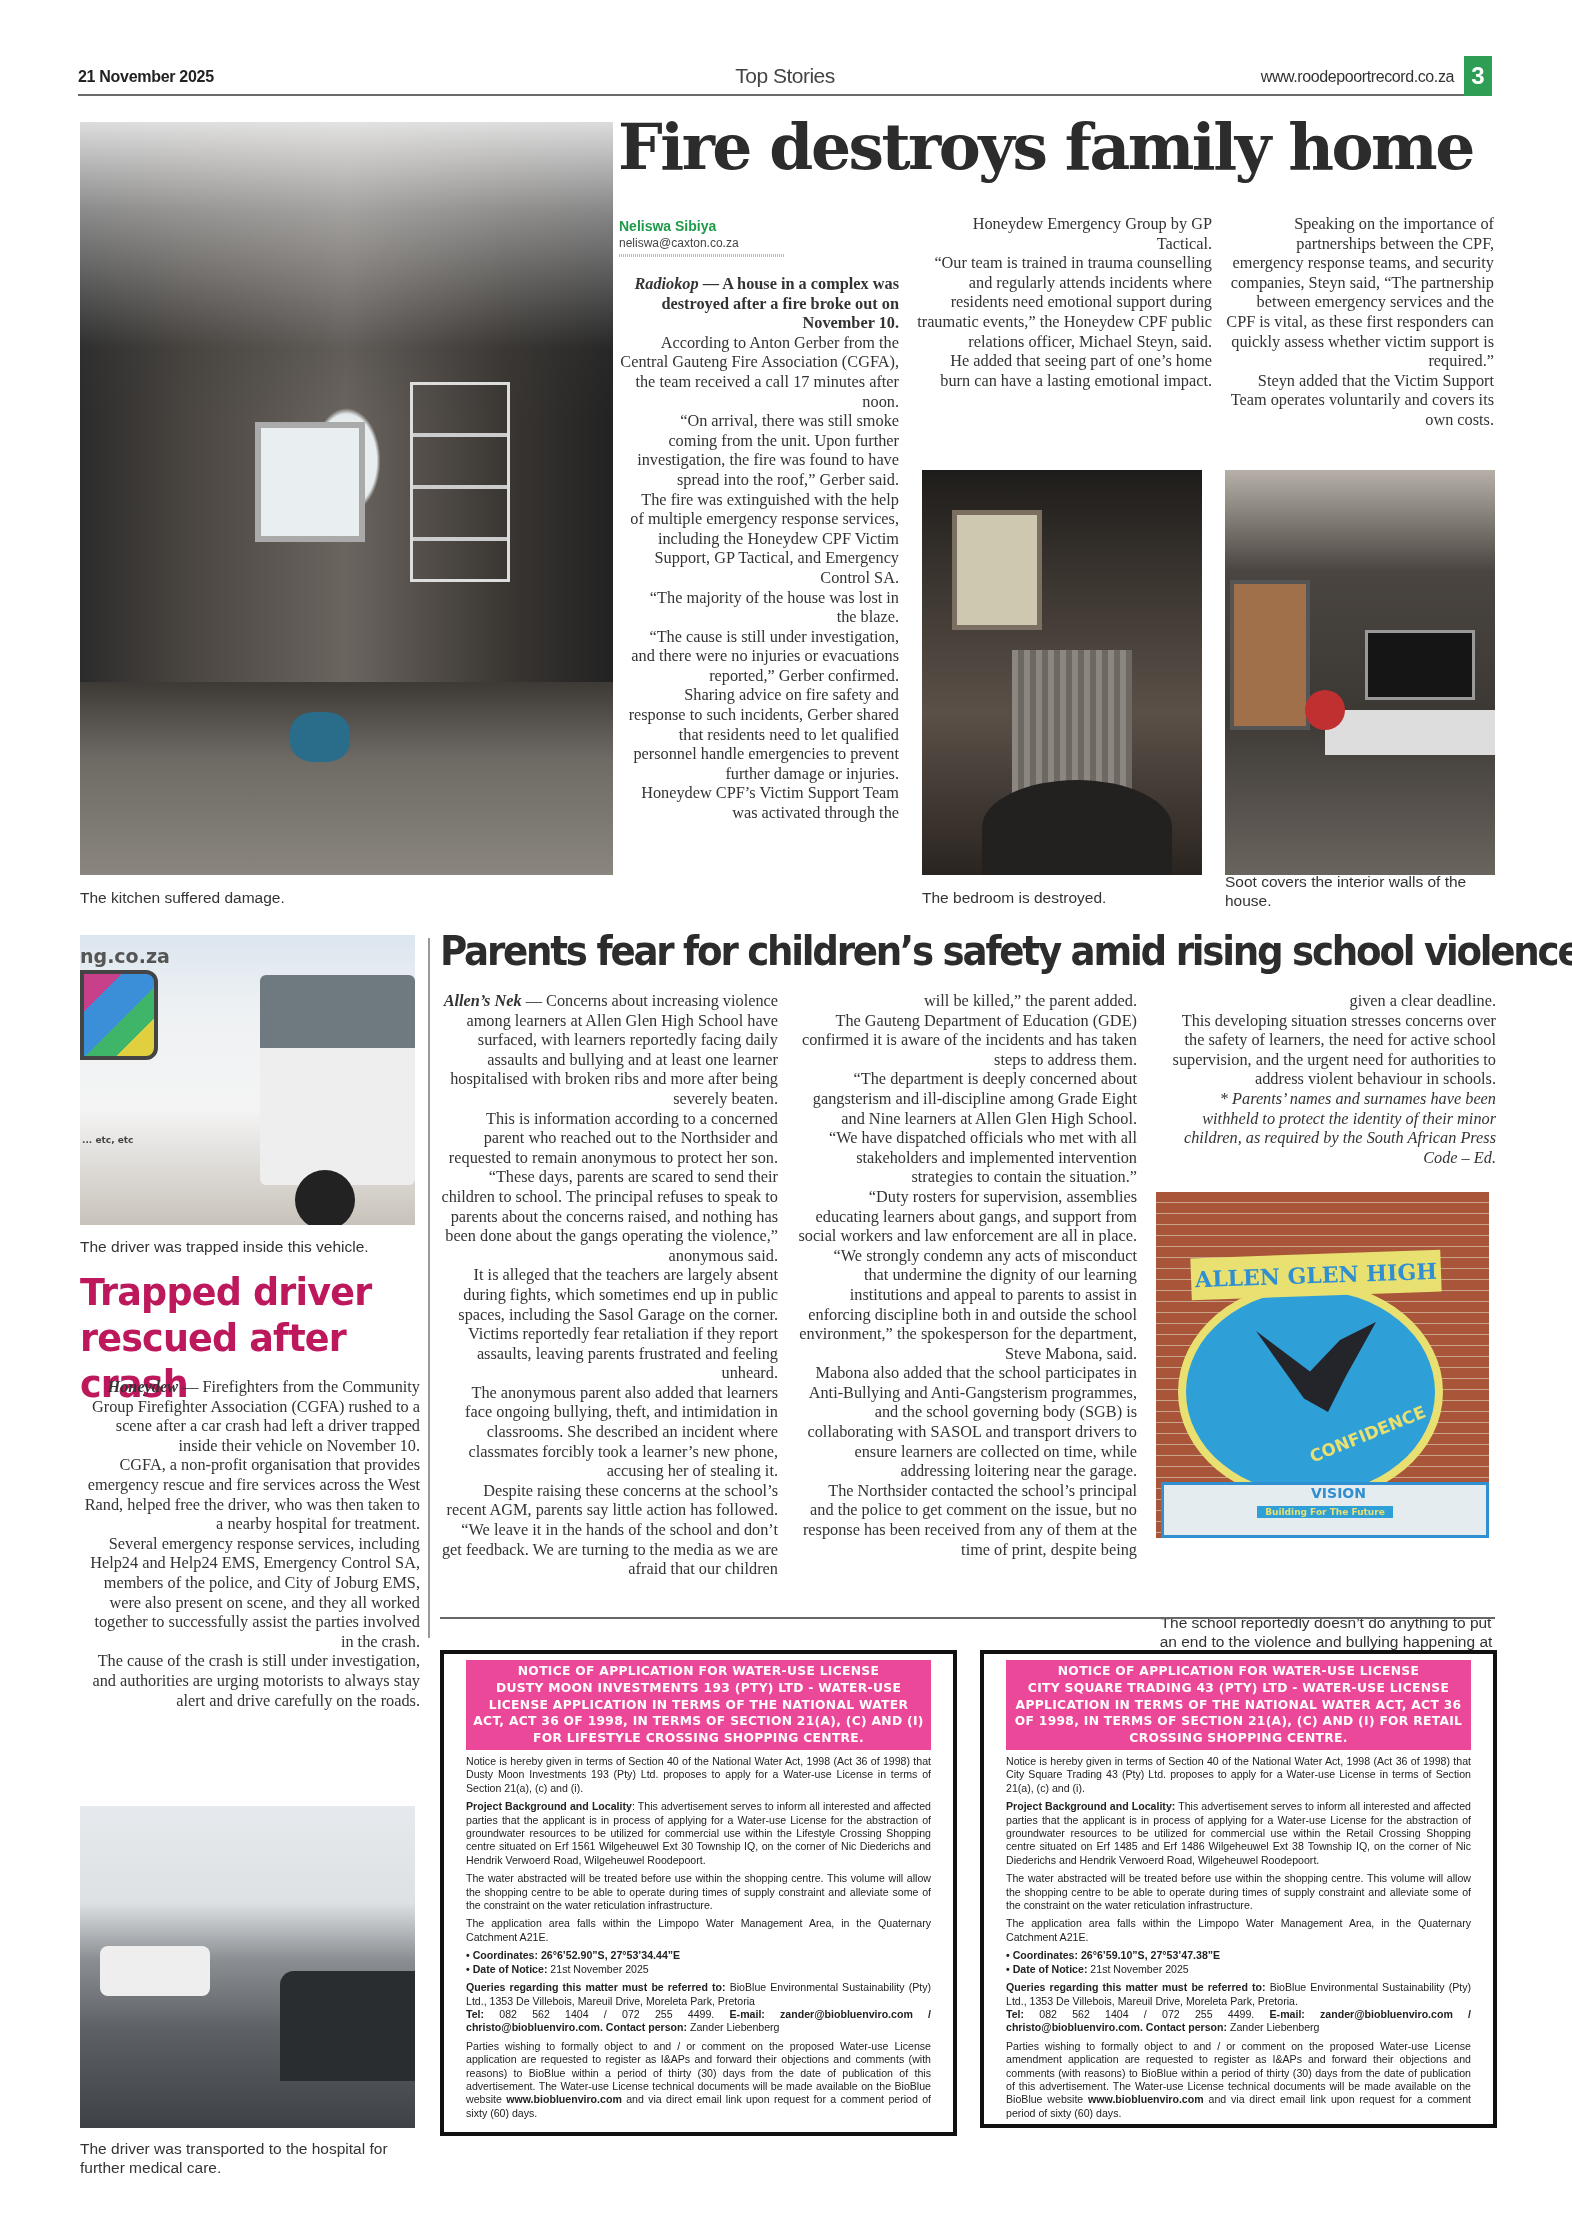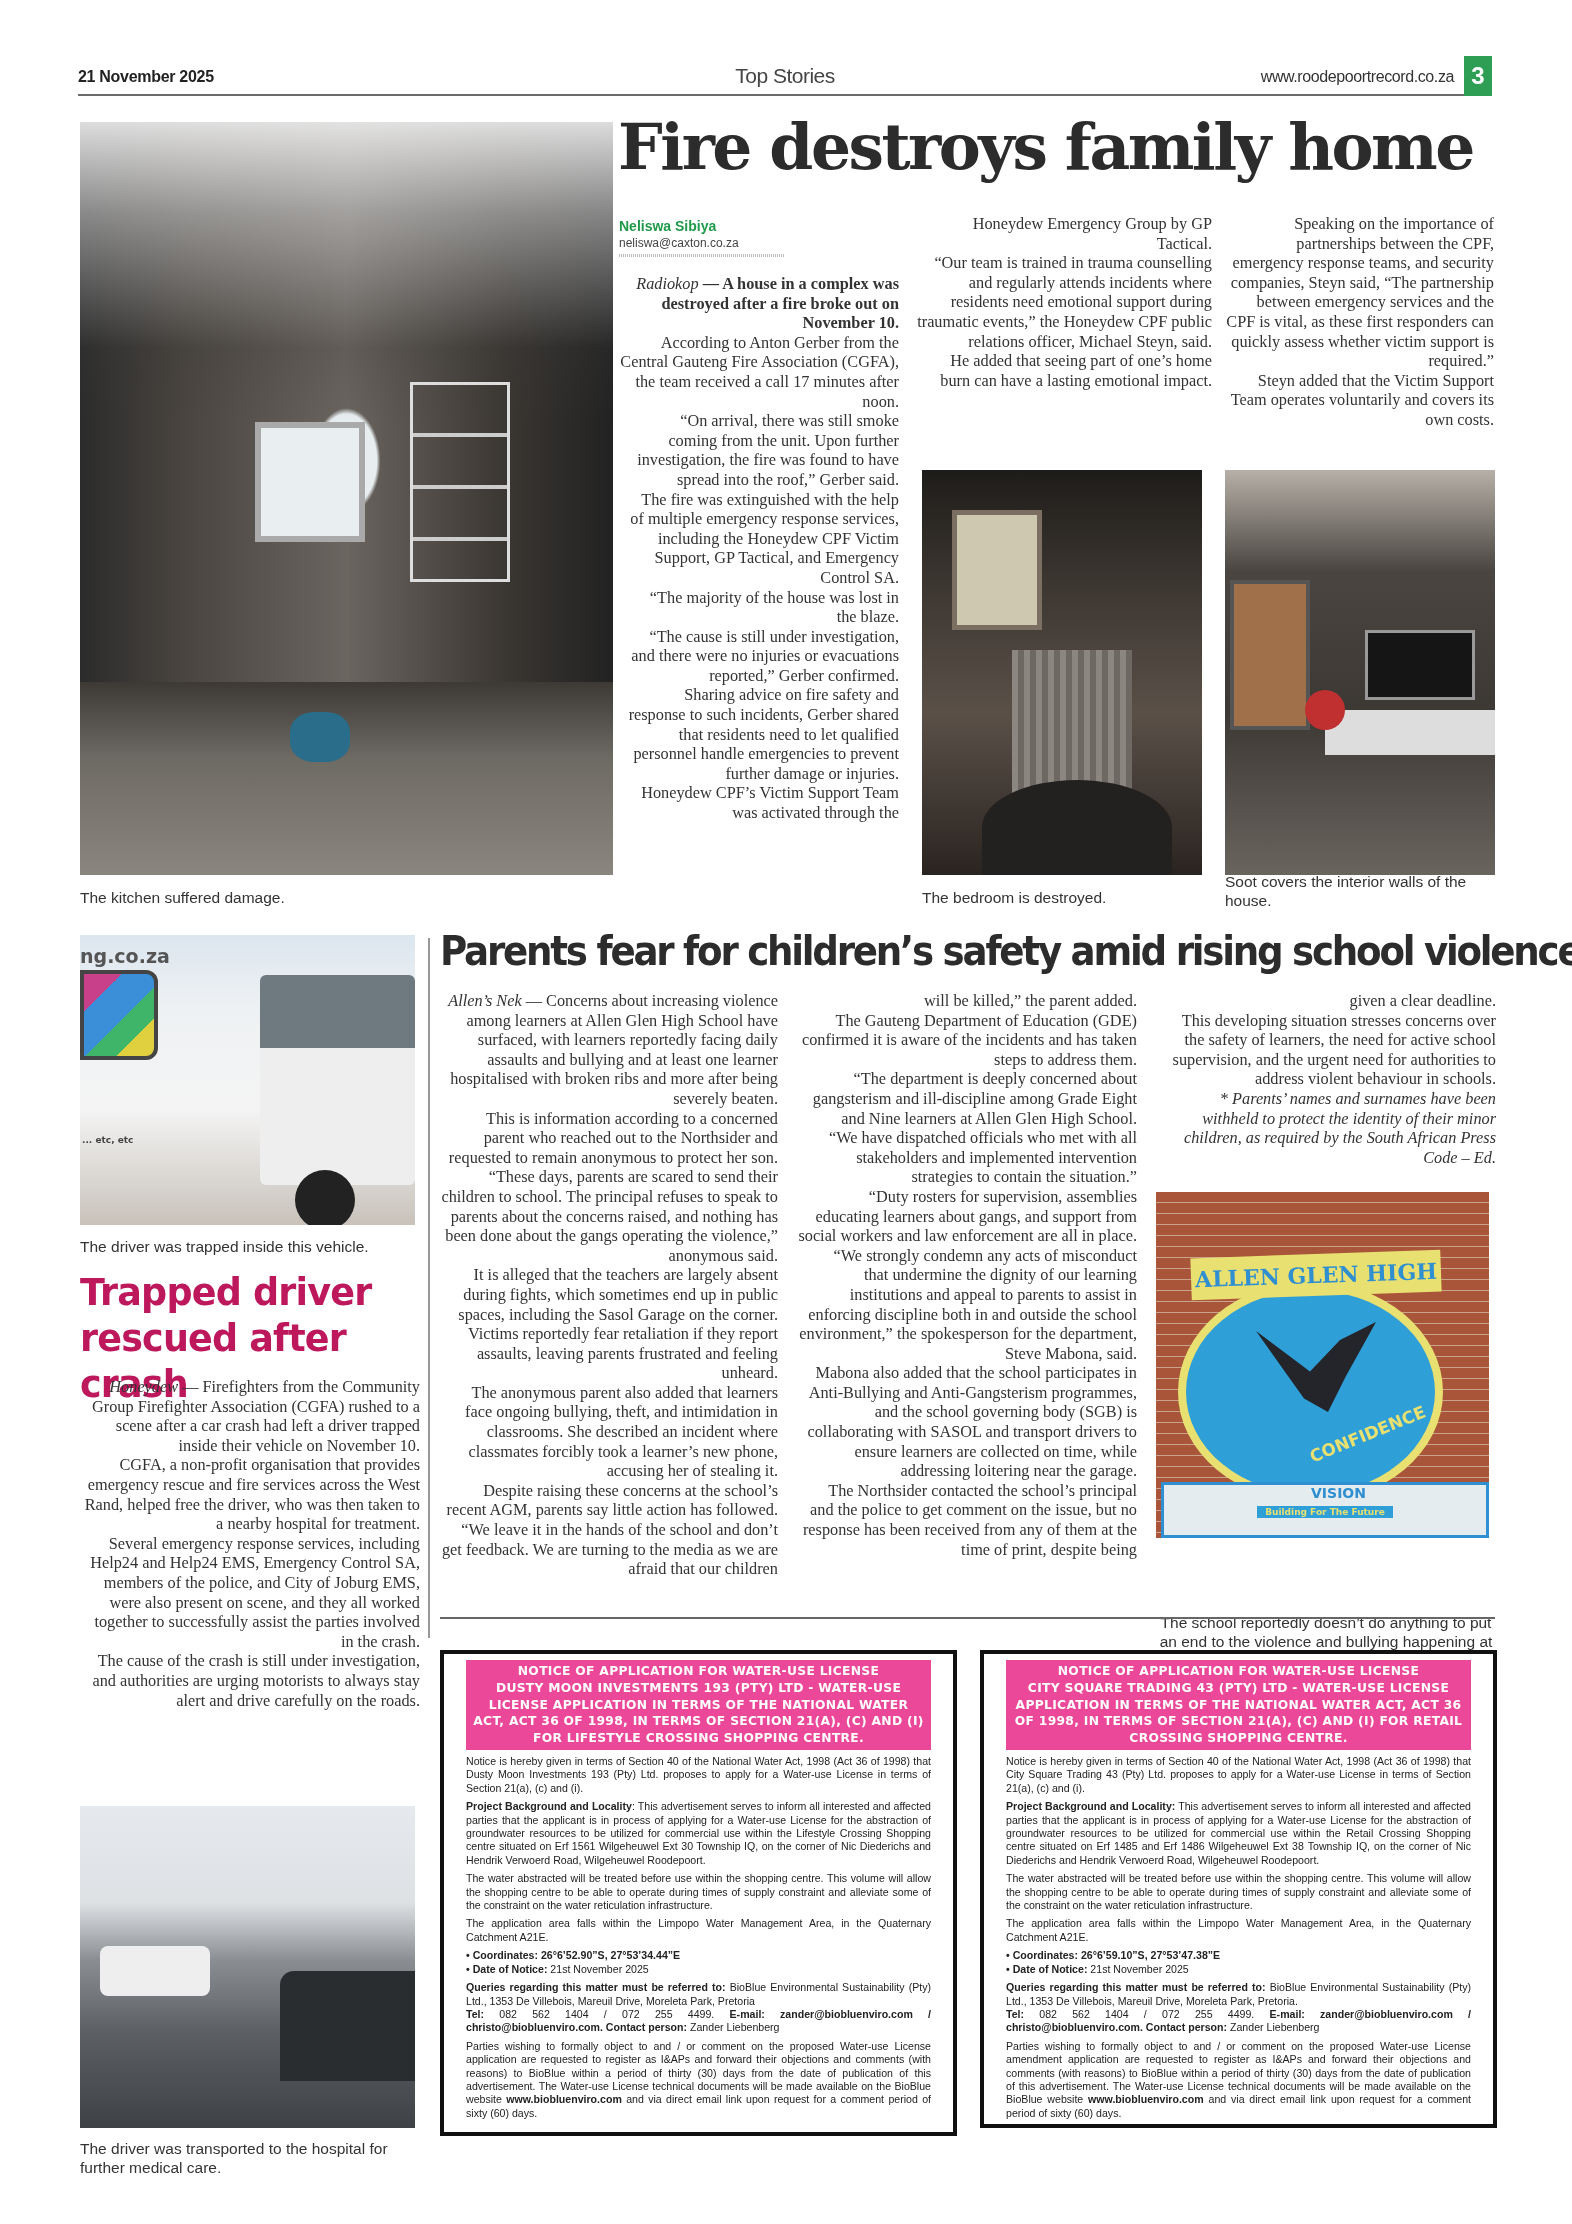--- a/index.html
+++ b/index.html
@@ -72,21 +72,21 @@
 
   
   .byline-name { left: 619px; top: 218px; font-family: "Liberation Sans", sans-serif; font-weight: bold; font-size: 14px; color: #1e9a4a; }
   .byline-email { left: 619px; top: 236px; font-family: "Liberation Sans", sans-serif; font-size: 12px; color: #444; }
   .byline-rule { left: 619px; top: 254px; width: 165px; height: 3px; background: repeating-linear-gradient(90deg,#bbb 0 1px,transparent 1px 2px); }
 
   
   .col { font-size: 16.3px; line-height: 19.6px; color: #333; text-align: right; hyphens: manual; }
   .col p { text-indent: 14px; }
   .col p.first { text-indent: 0; }
-  .col .loc { font-style: italic; font-weight: normal; }
+  .col .loc { font-style: italic; font-weight: bold; }
   .col .lead { font-weight: bold; }
   .col .ital { font-style: italic; }
 
   
   .vrule { width: 2px; background: #999; }
   .hrule { height: 2px; background: #555; }
 
   
   .notice { border: 4px solid #111; background: #fff; font-family: "Liberation Sans", sans-serif; color: #222; padding: 6px 22px 10px; }
   .notice-head { background: #ec4899; color: #fff; text-align: center; font-family: "DejaVu Sans", sans-serif; font-weight: bold; padding: 3px 6px 4px; }

